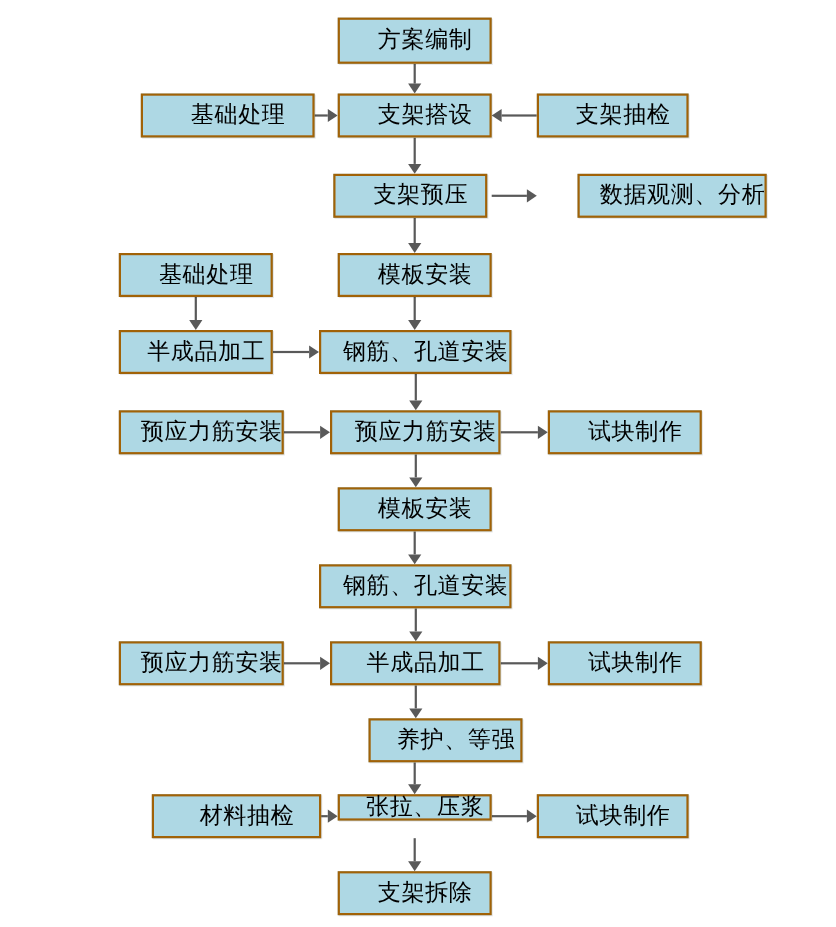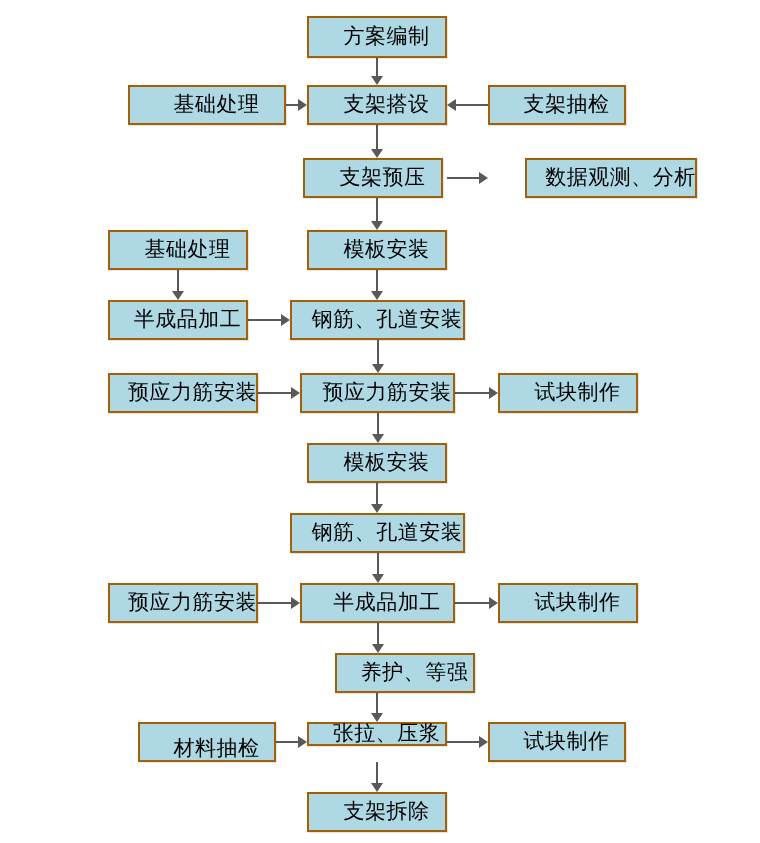--- a/index.html
+++ b/index.html
@@ -173,21 +173,21 @@
       </div>
       <div class="node" style="left: 300px; top: 583px; width: 155px; height: 40px;">
         <span class="label">半成品加工</span>
       </div>
       <div class="node" style="left: 498px; top: 583px; width: 140px; height: 40px;">
         <span class="label">试块制作</span>
       </div>
       <div class="node" style="left: 307px; top: 653px; width: 140px; height: 40px; margin-left: 28px;">
         <span class="label">养护、等强</span>
       </div>
-      <div class="node" style="left: 138px; top: 722px; width: 138px; height: 40px; align-items: flex-end;">
+      <div class="node" style="left: 138px; top: 722px; width: 154px; height: 40px;">
         <span class="label">材料抽检</span>
       </div>
       <div class="node" style="left: 307px; top: 722px; width: 140px; height: 24px;">
         <span class="label">张拉、压浆</span>
       </div>
       <div class="node" style="left: 488px; top: 722px; width: 138px; height: 40px;">
         <span class="label">试块制作</span>
       </div>
       <div class="node" style="left: 307px; top: 792px; width: 140px; height: 40px;">
         <span class="label">支架拆除</span>

